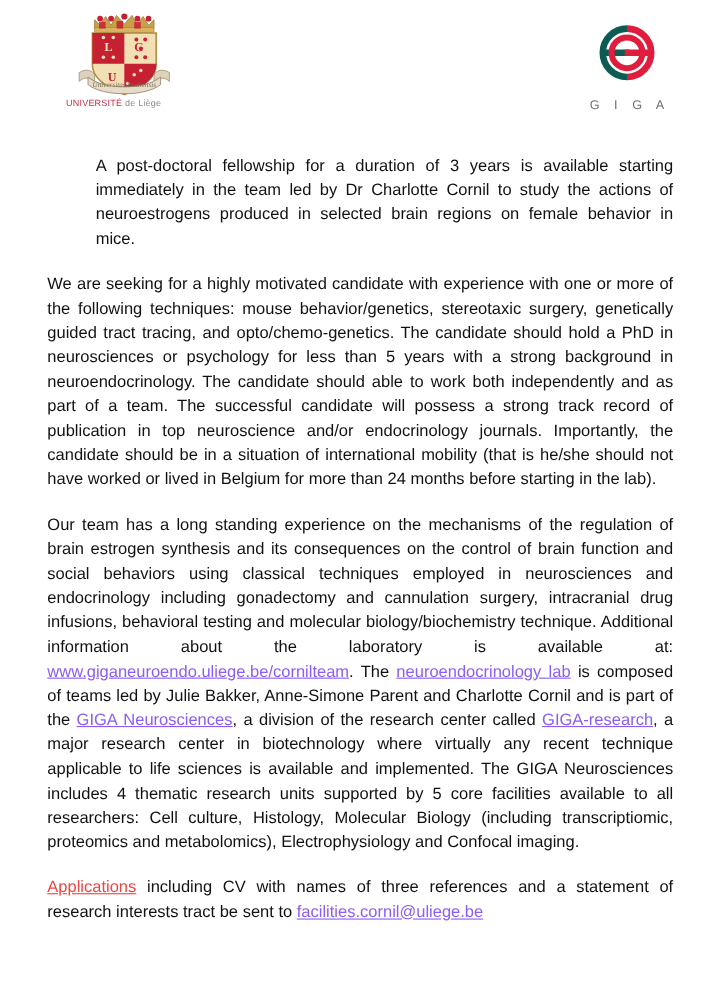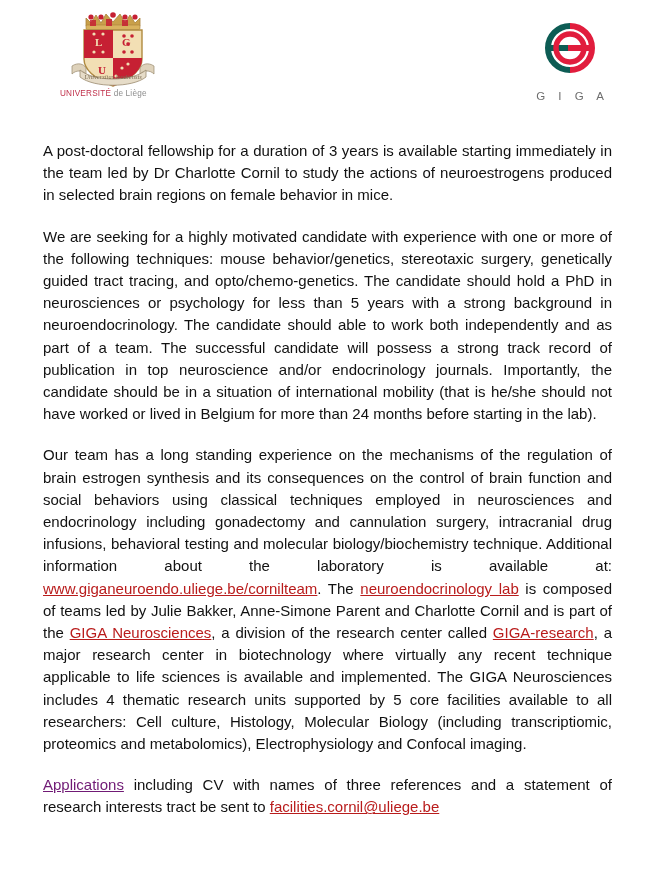--- a/index.html
+++ b/index.html
@@ -94,30 +94,30 @@
     width: 655px;
   }
   p.para {
     text-align: justify;
     font-size: 15px;
     line-height: 22.2px;
     margin: 0 0 19px 0;
     color: #111111;
     word-spacing: 0px;
   }
-  p.para.first { margin-top: 32px; }
+  p.para.first { margin-top: 32px; margin-left: 44px; }
   p.para.last  { margin-bottom: 0; }
 
   a.weblink {
-    color: #b91c1c;
+    color: #8b5cf6;
     text-decoration: underline;
   }
   .plain-underline {
     text-decoration: underline;
-    color: #701a75;
+    color: #ef4444;
   }
 </style>
 </head>
 <body>
 
 <div class="page">
 
   <div class="header">
 
     <div class="uliege-logo">

